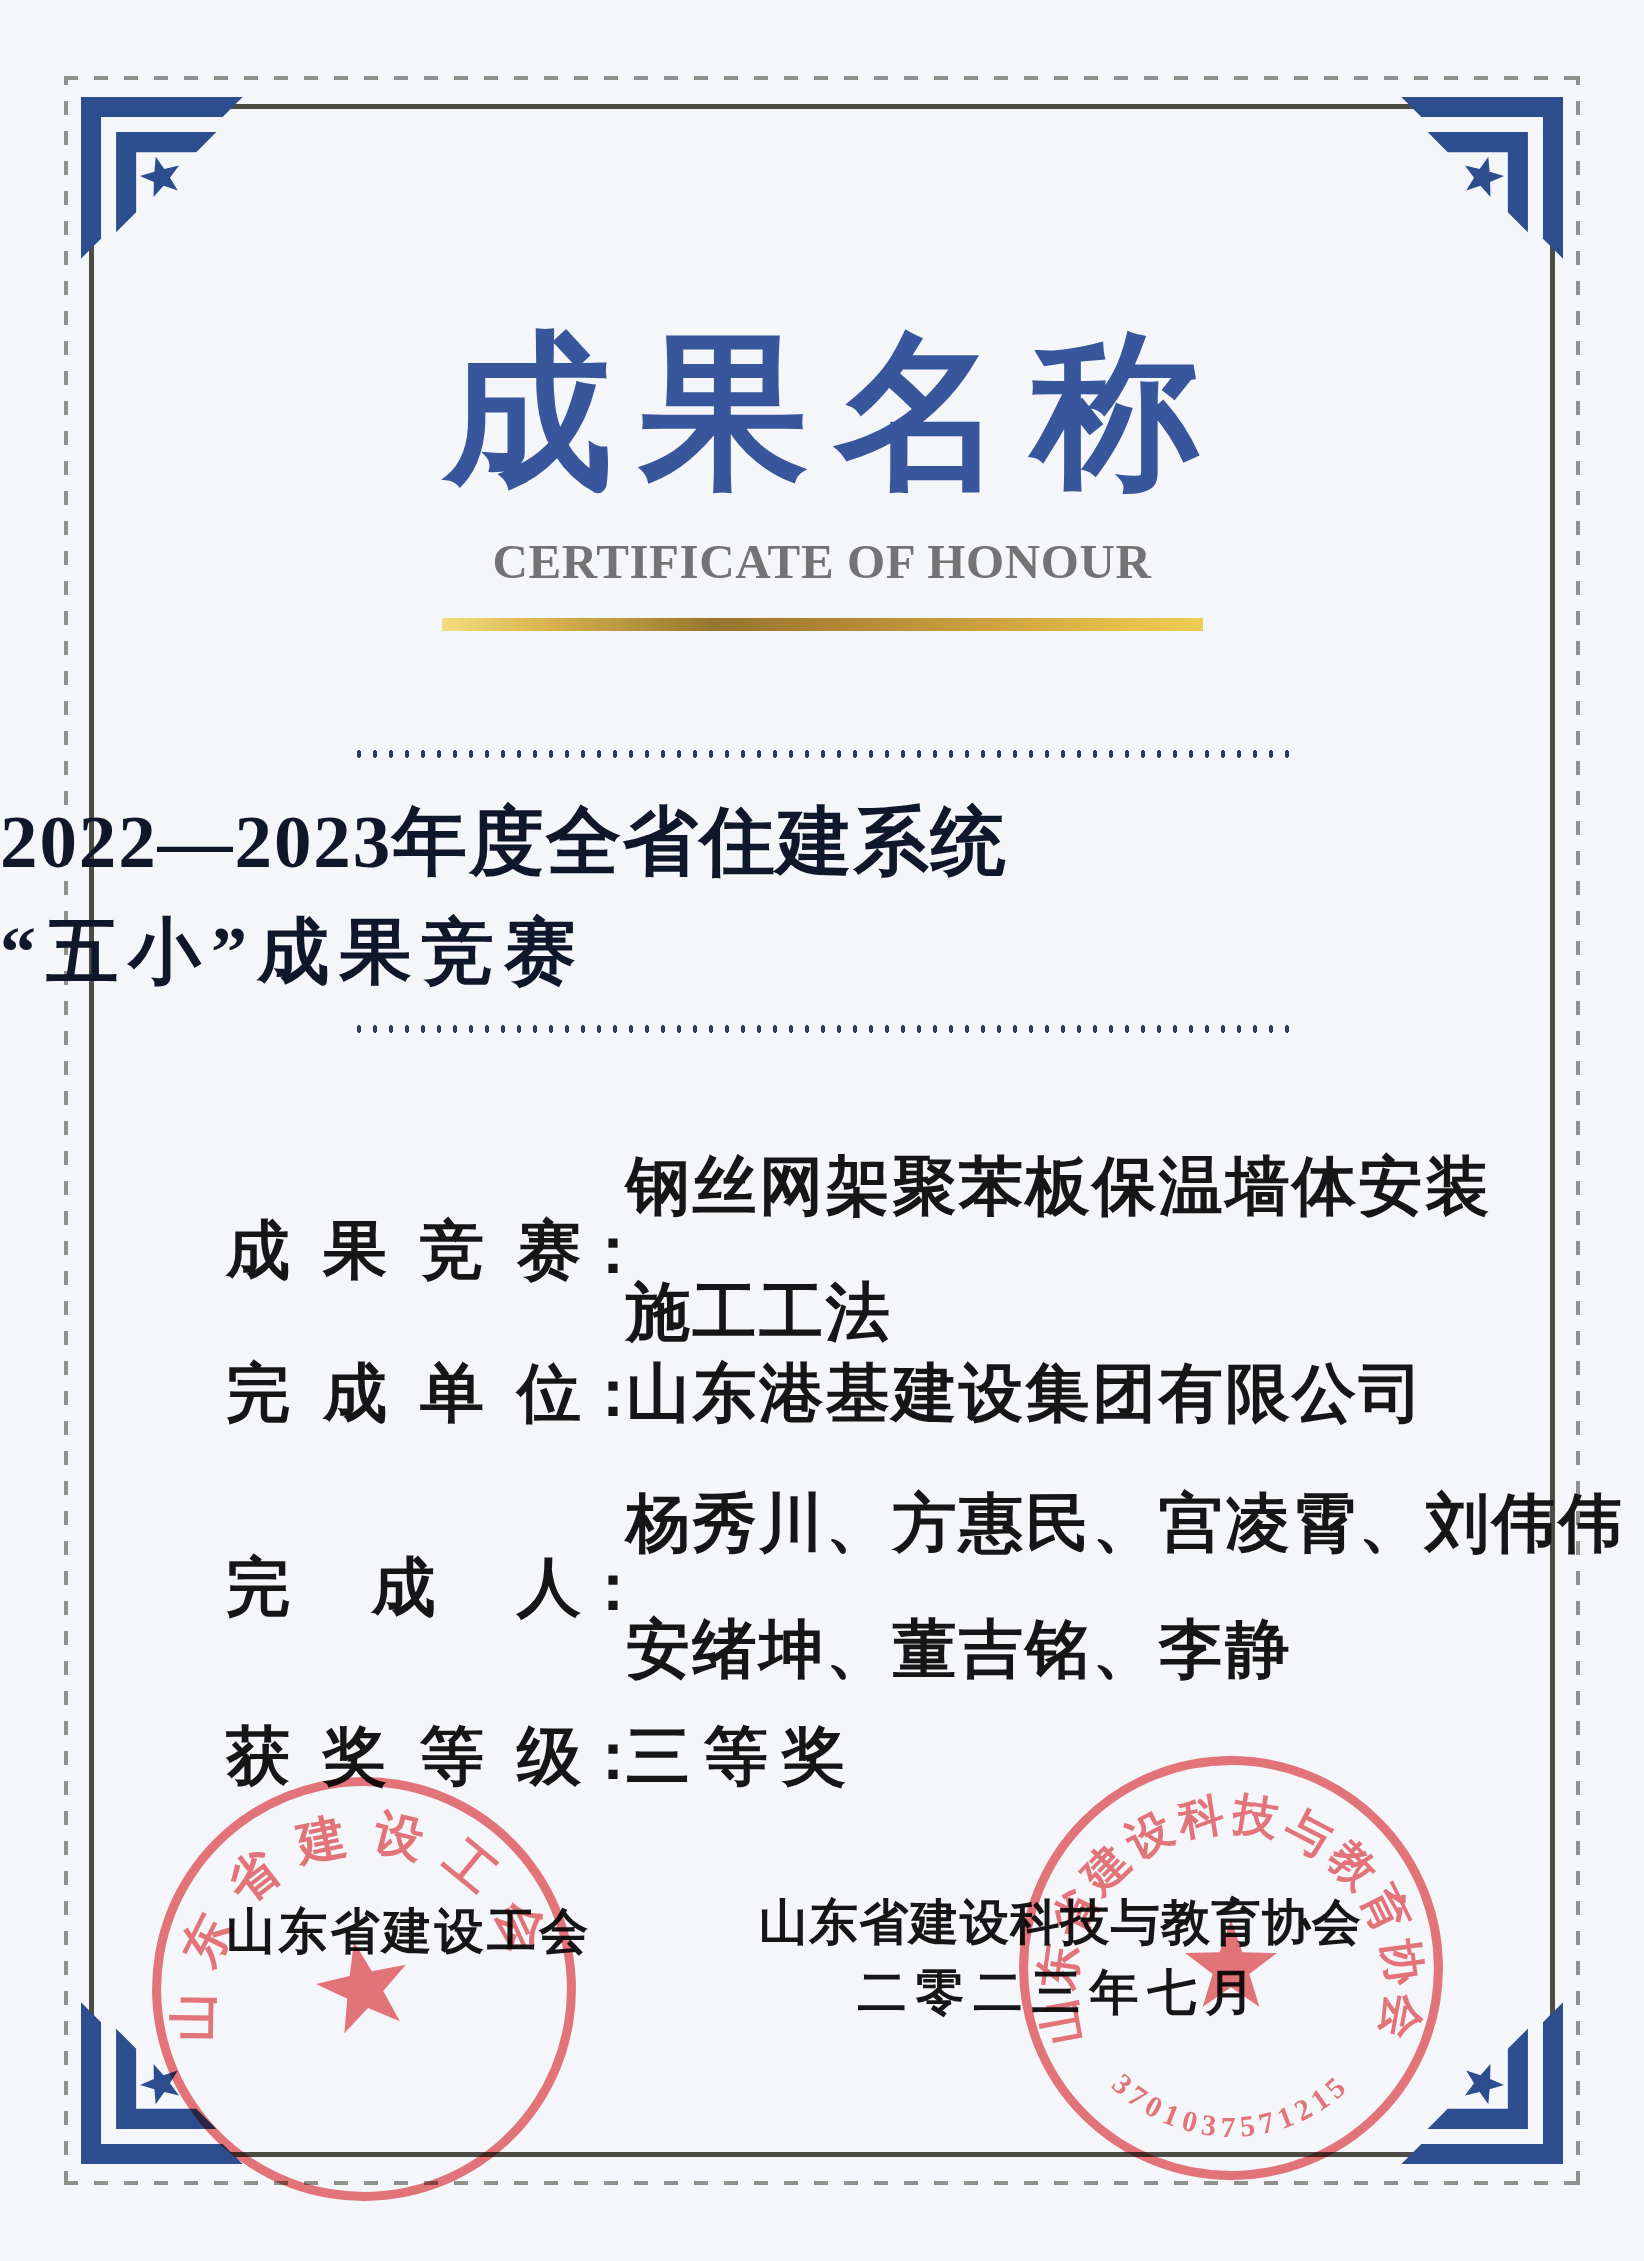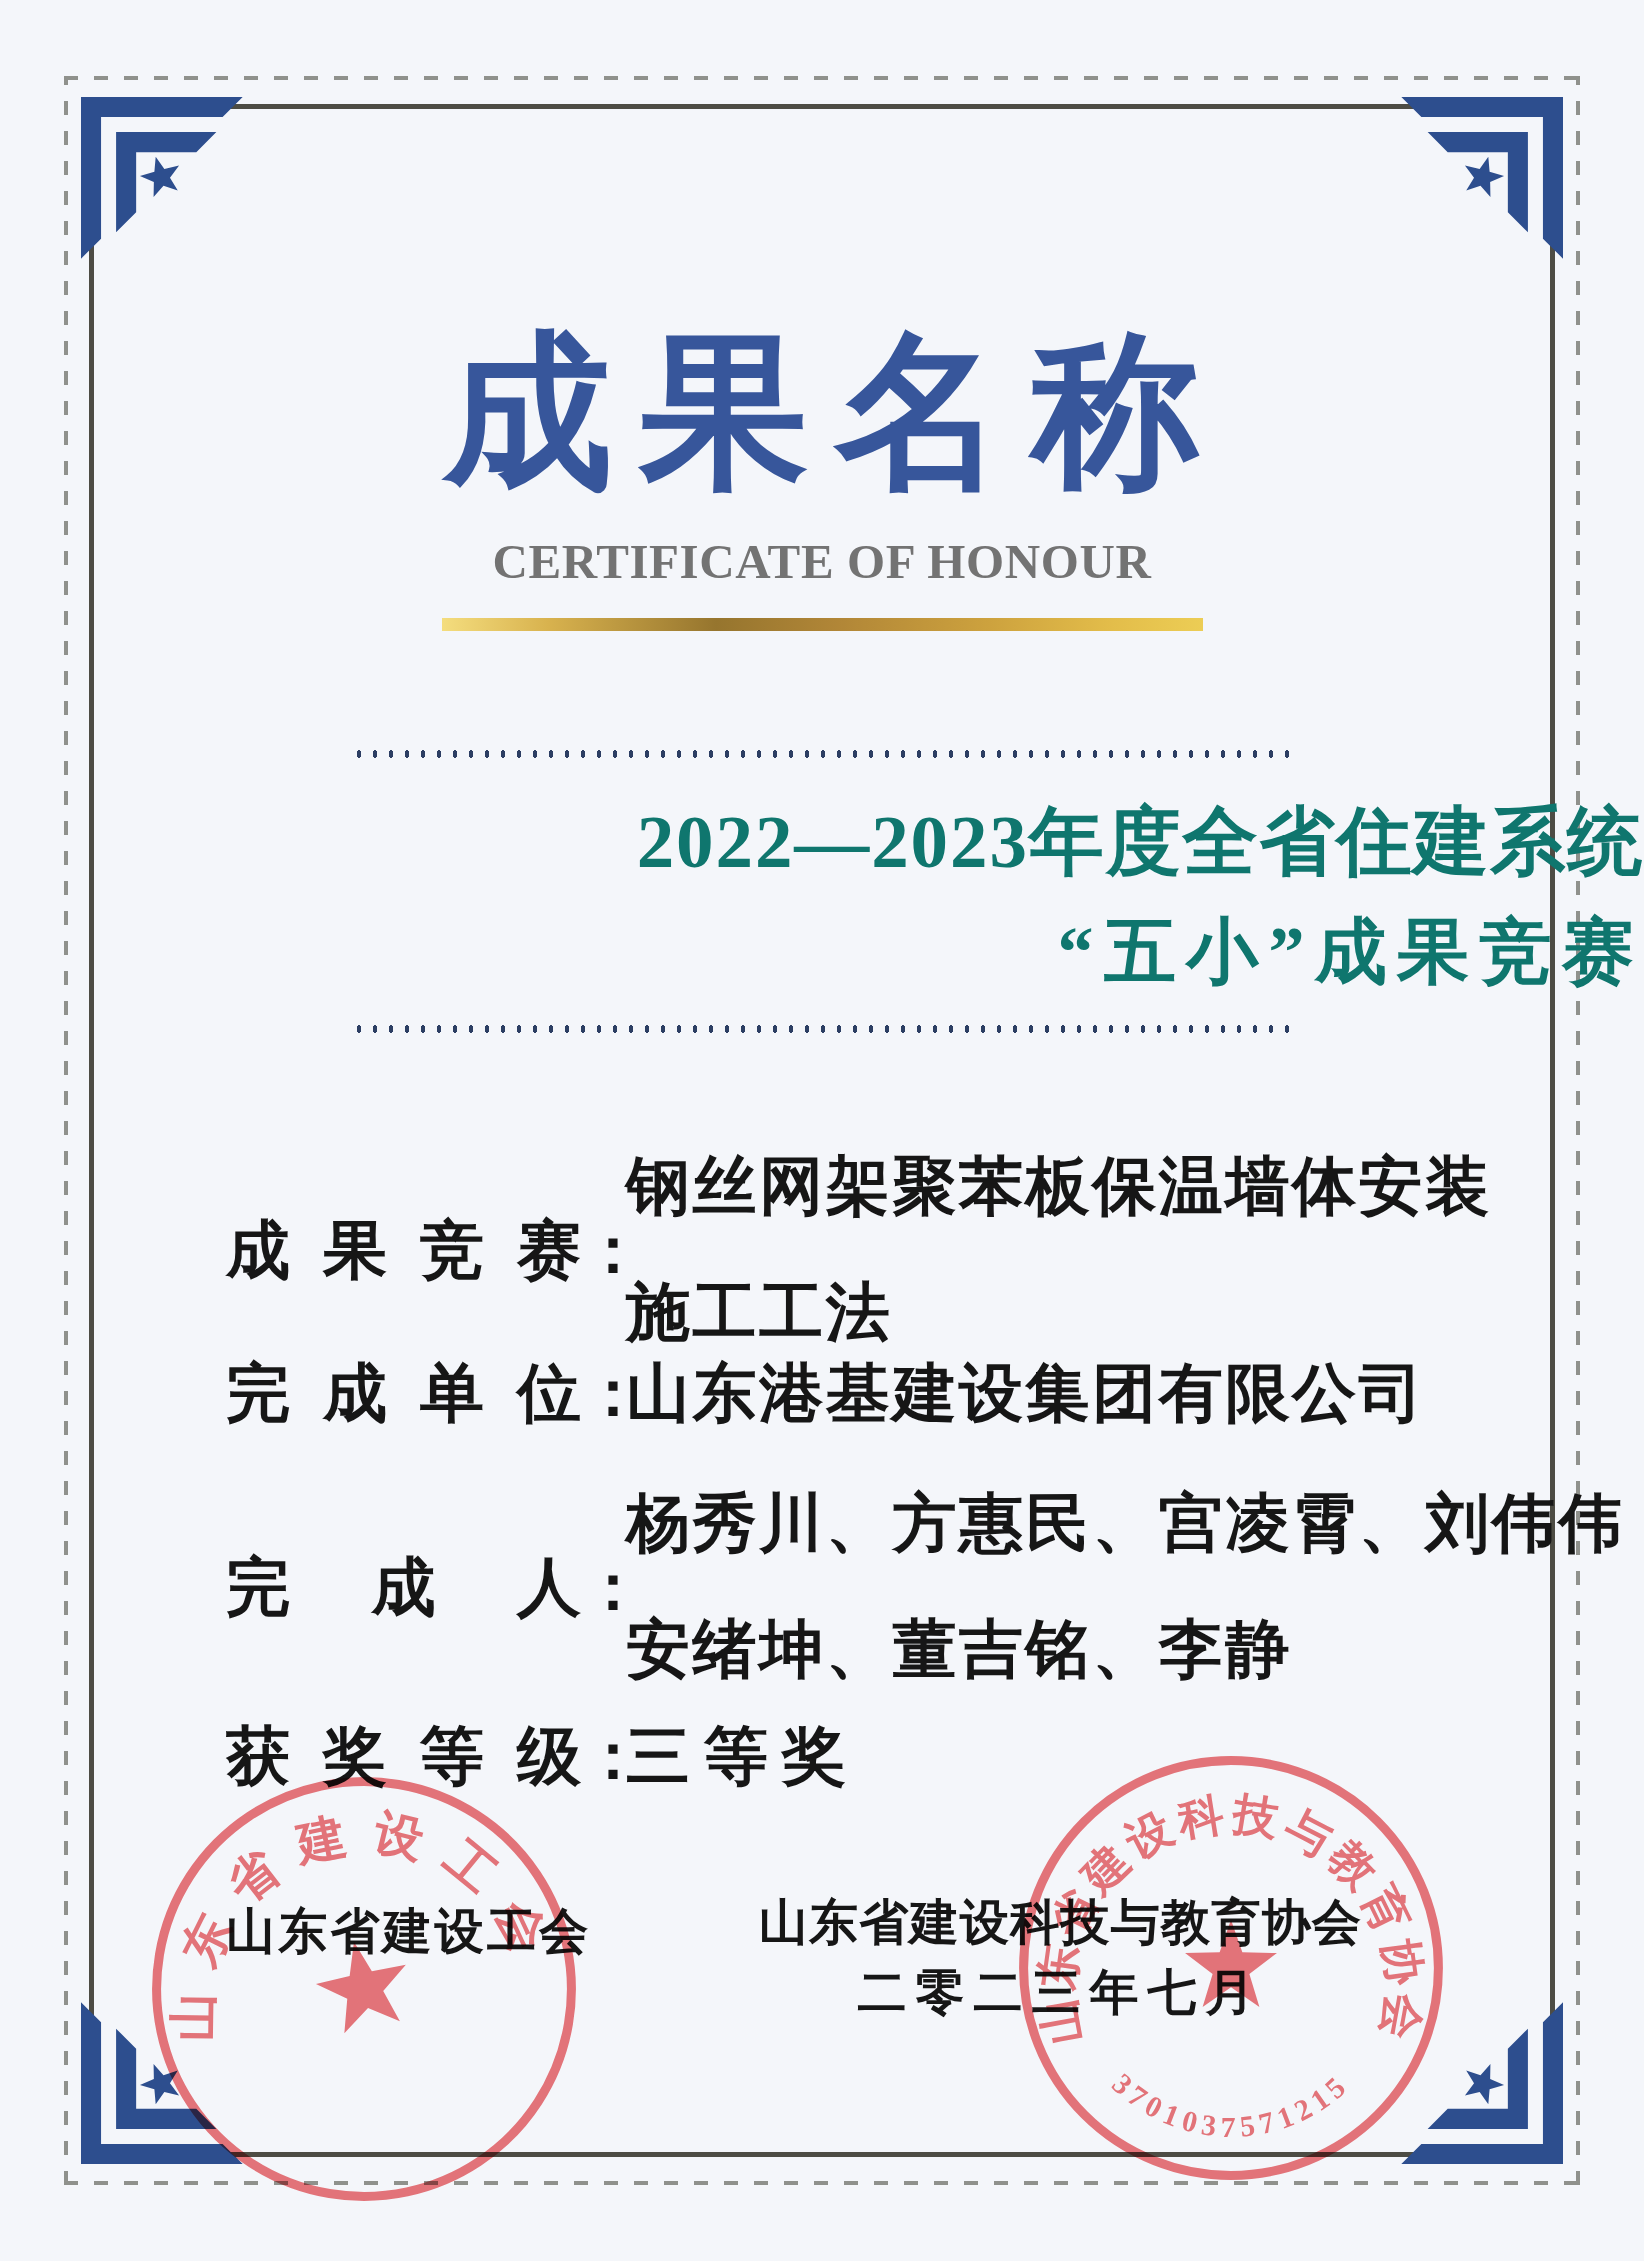--- a/index.html
+++ b/index.html
@@ -33,21 +33,21 @@
   .title-en{position:absolute;top:533px;left:0;width:100%;text-align:center;
     font-size:49px;font-weight:bold;color:#737373;letter-spacing:0.6px;}
   .gold-bar{position:absolute;top:618px;left:calc(50% - 380px);width:761px;height:13px;
     background:linear-gradient(90deg,#f4dd7e 0%,#d8b24e 14%,#96752e 36%,#b18637 52%,#cda23e 72%,#e3bd4a 88%,#eccd55 100%);}
   
   .dotline{position:absolute;left:calc(50% - 471px);width:941px;height:14px;
     background-image:radial-gradient(ellipse 3.2px 5.8px at 50% 50%,#2c3e63 68%,transparent 72%);
     background-size:16px 14px;background-repeat:repeat-x;}
   .dots1{top:747px}.dots2{top:1022px}
   
-  .comp{position:absolute;left:0;width:100%;text-align:right;color:#0f766e;font-weight:bold;}
+  .comp{position:absolute;left:0;width:100%;text-align:left;color:#0f172a;font-weight:bold;}
   .comp1{top:792px;font-size:75px;letter-spacing:1.9px;}
   .comp2{top:904px;font-size:72px;letter-spacing:10.3px;}
   
   .frow{position:absolute;left:226px;display:flex;align-items:center;color:#161616;font-weight:bold;}
   .flabel{display:inline-block;width:355px;font-size:64px;
     text-align:justify;text-align-last:justify;}
   .fcolon{display:inline-block;width:45px;font-size:64px;}
   .fvalue{font-size:64px;letter-spacing:2.6px;line-height:1.97;}
   .fvalue.single{line-height:1.3;}
   .row-ach{top:1121px;height:258px;}

